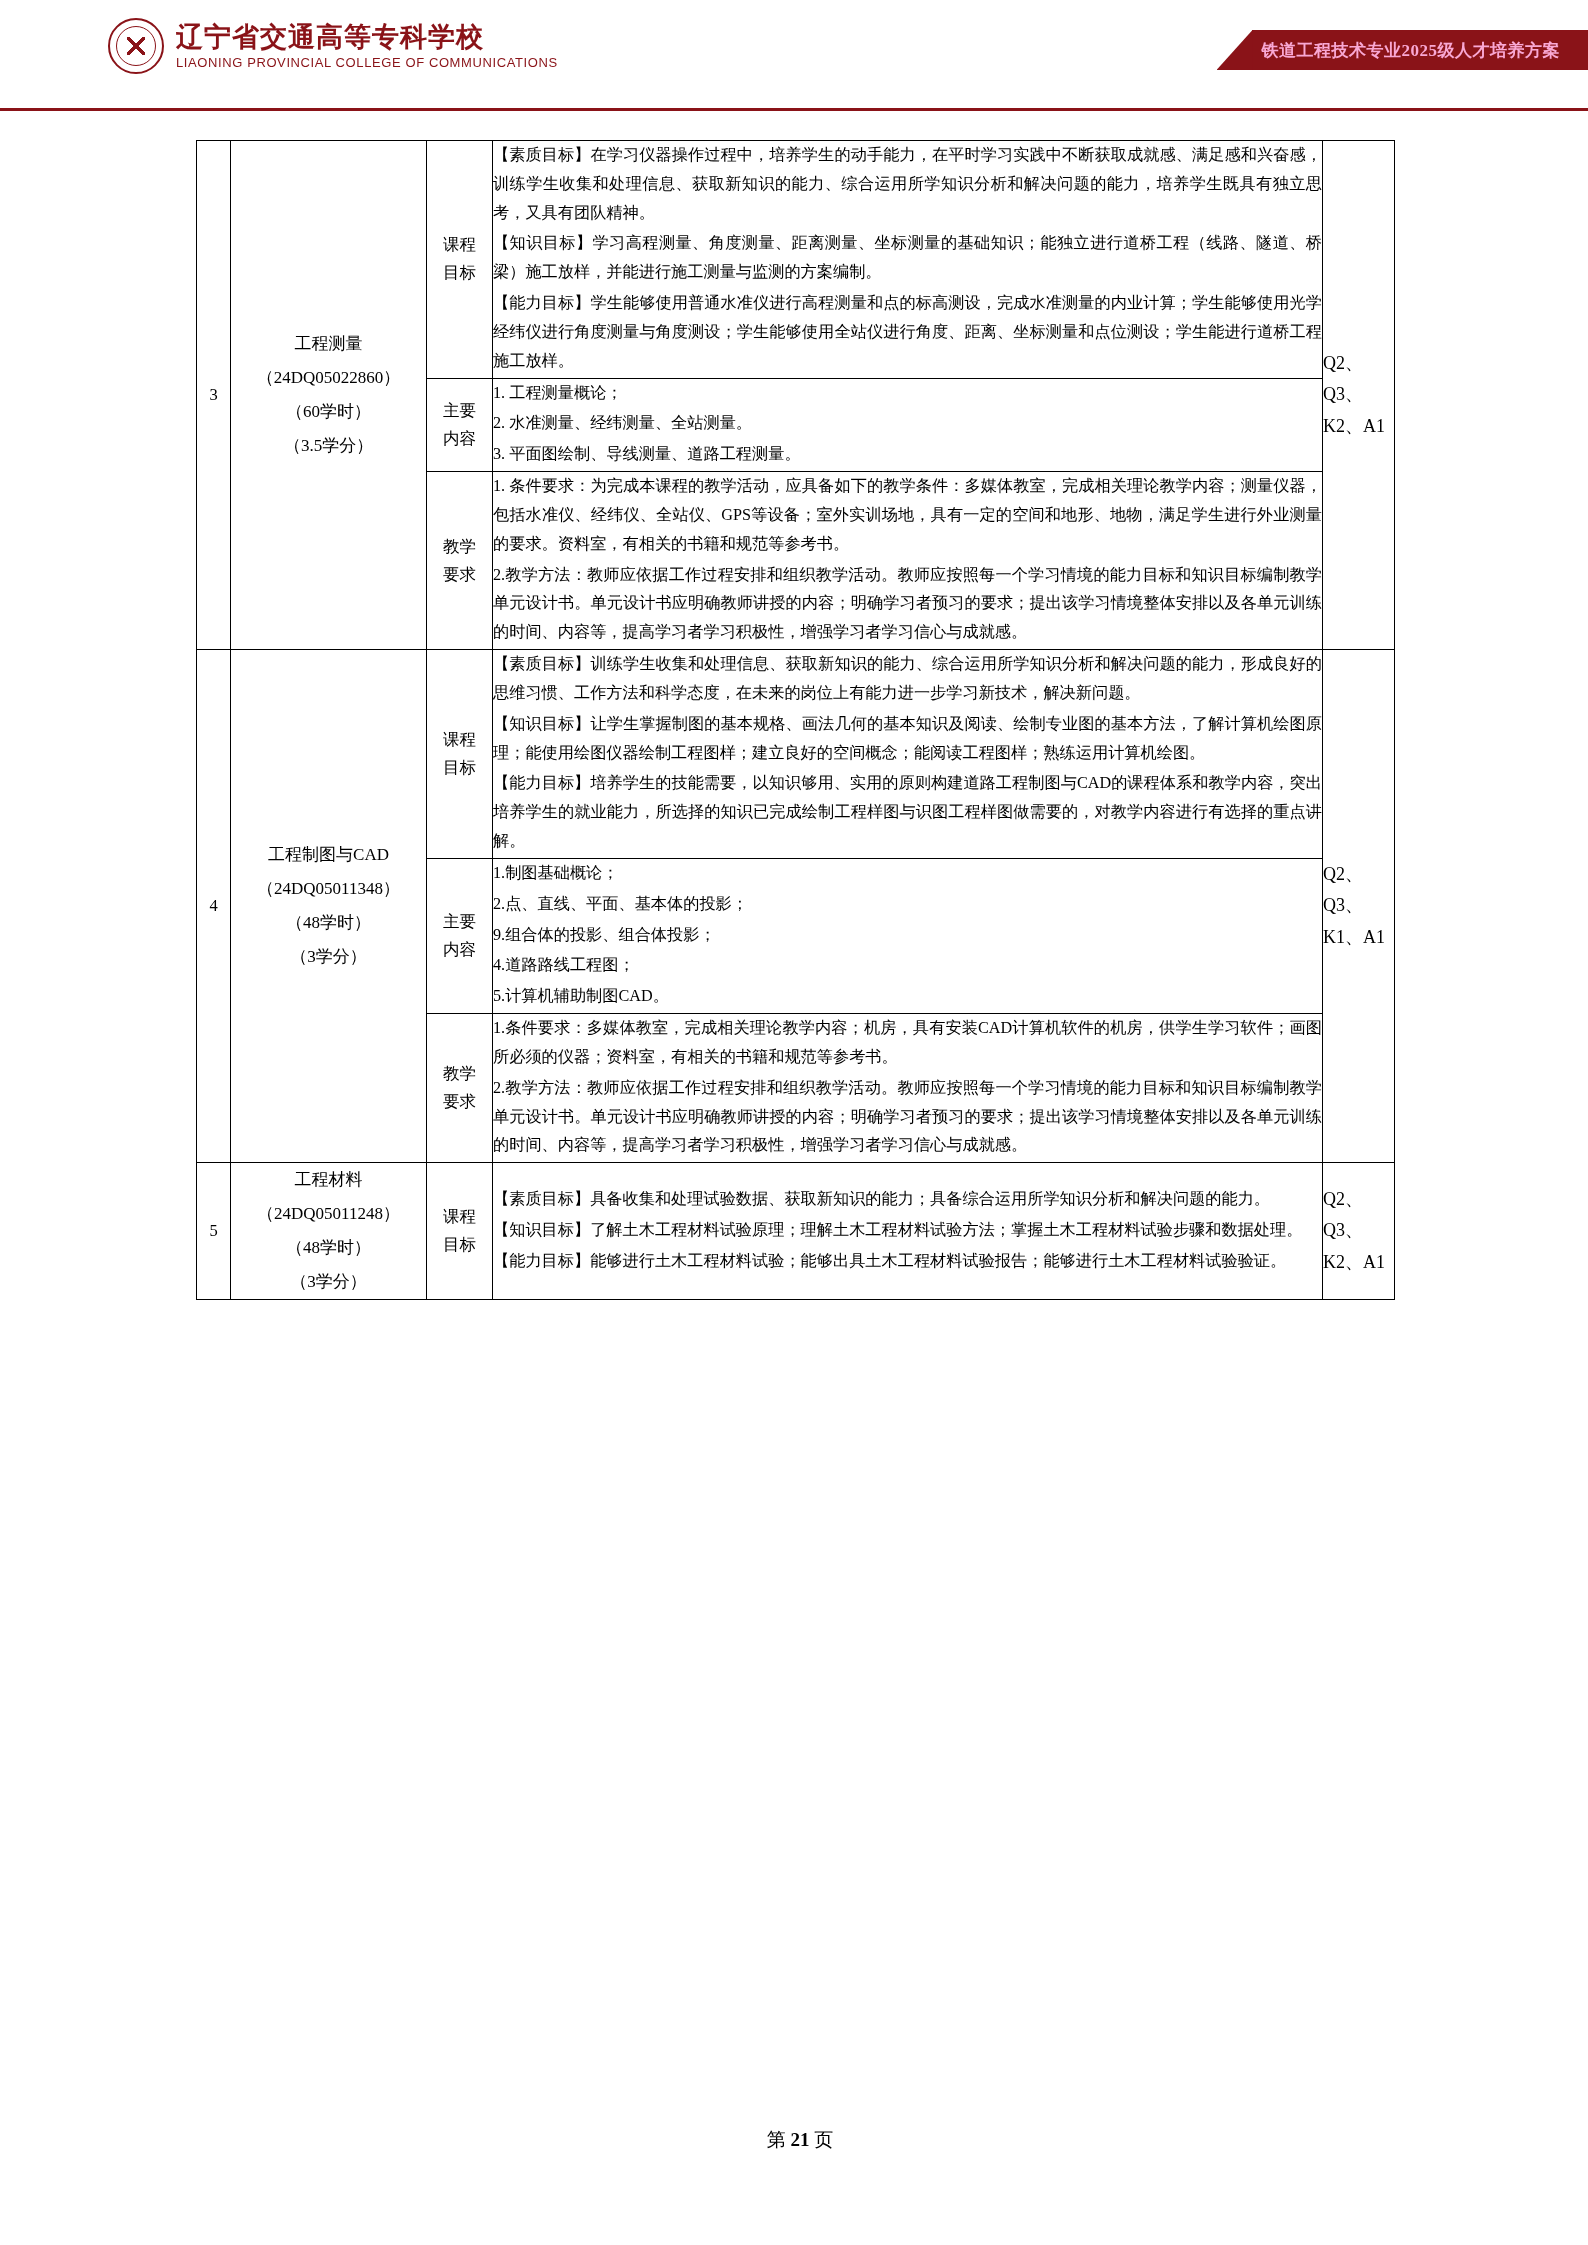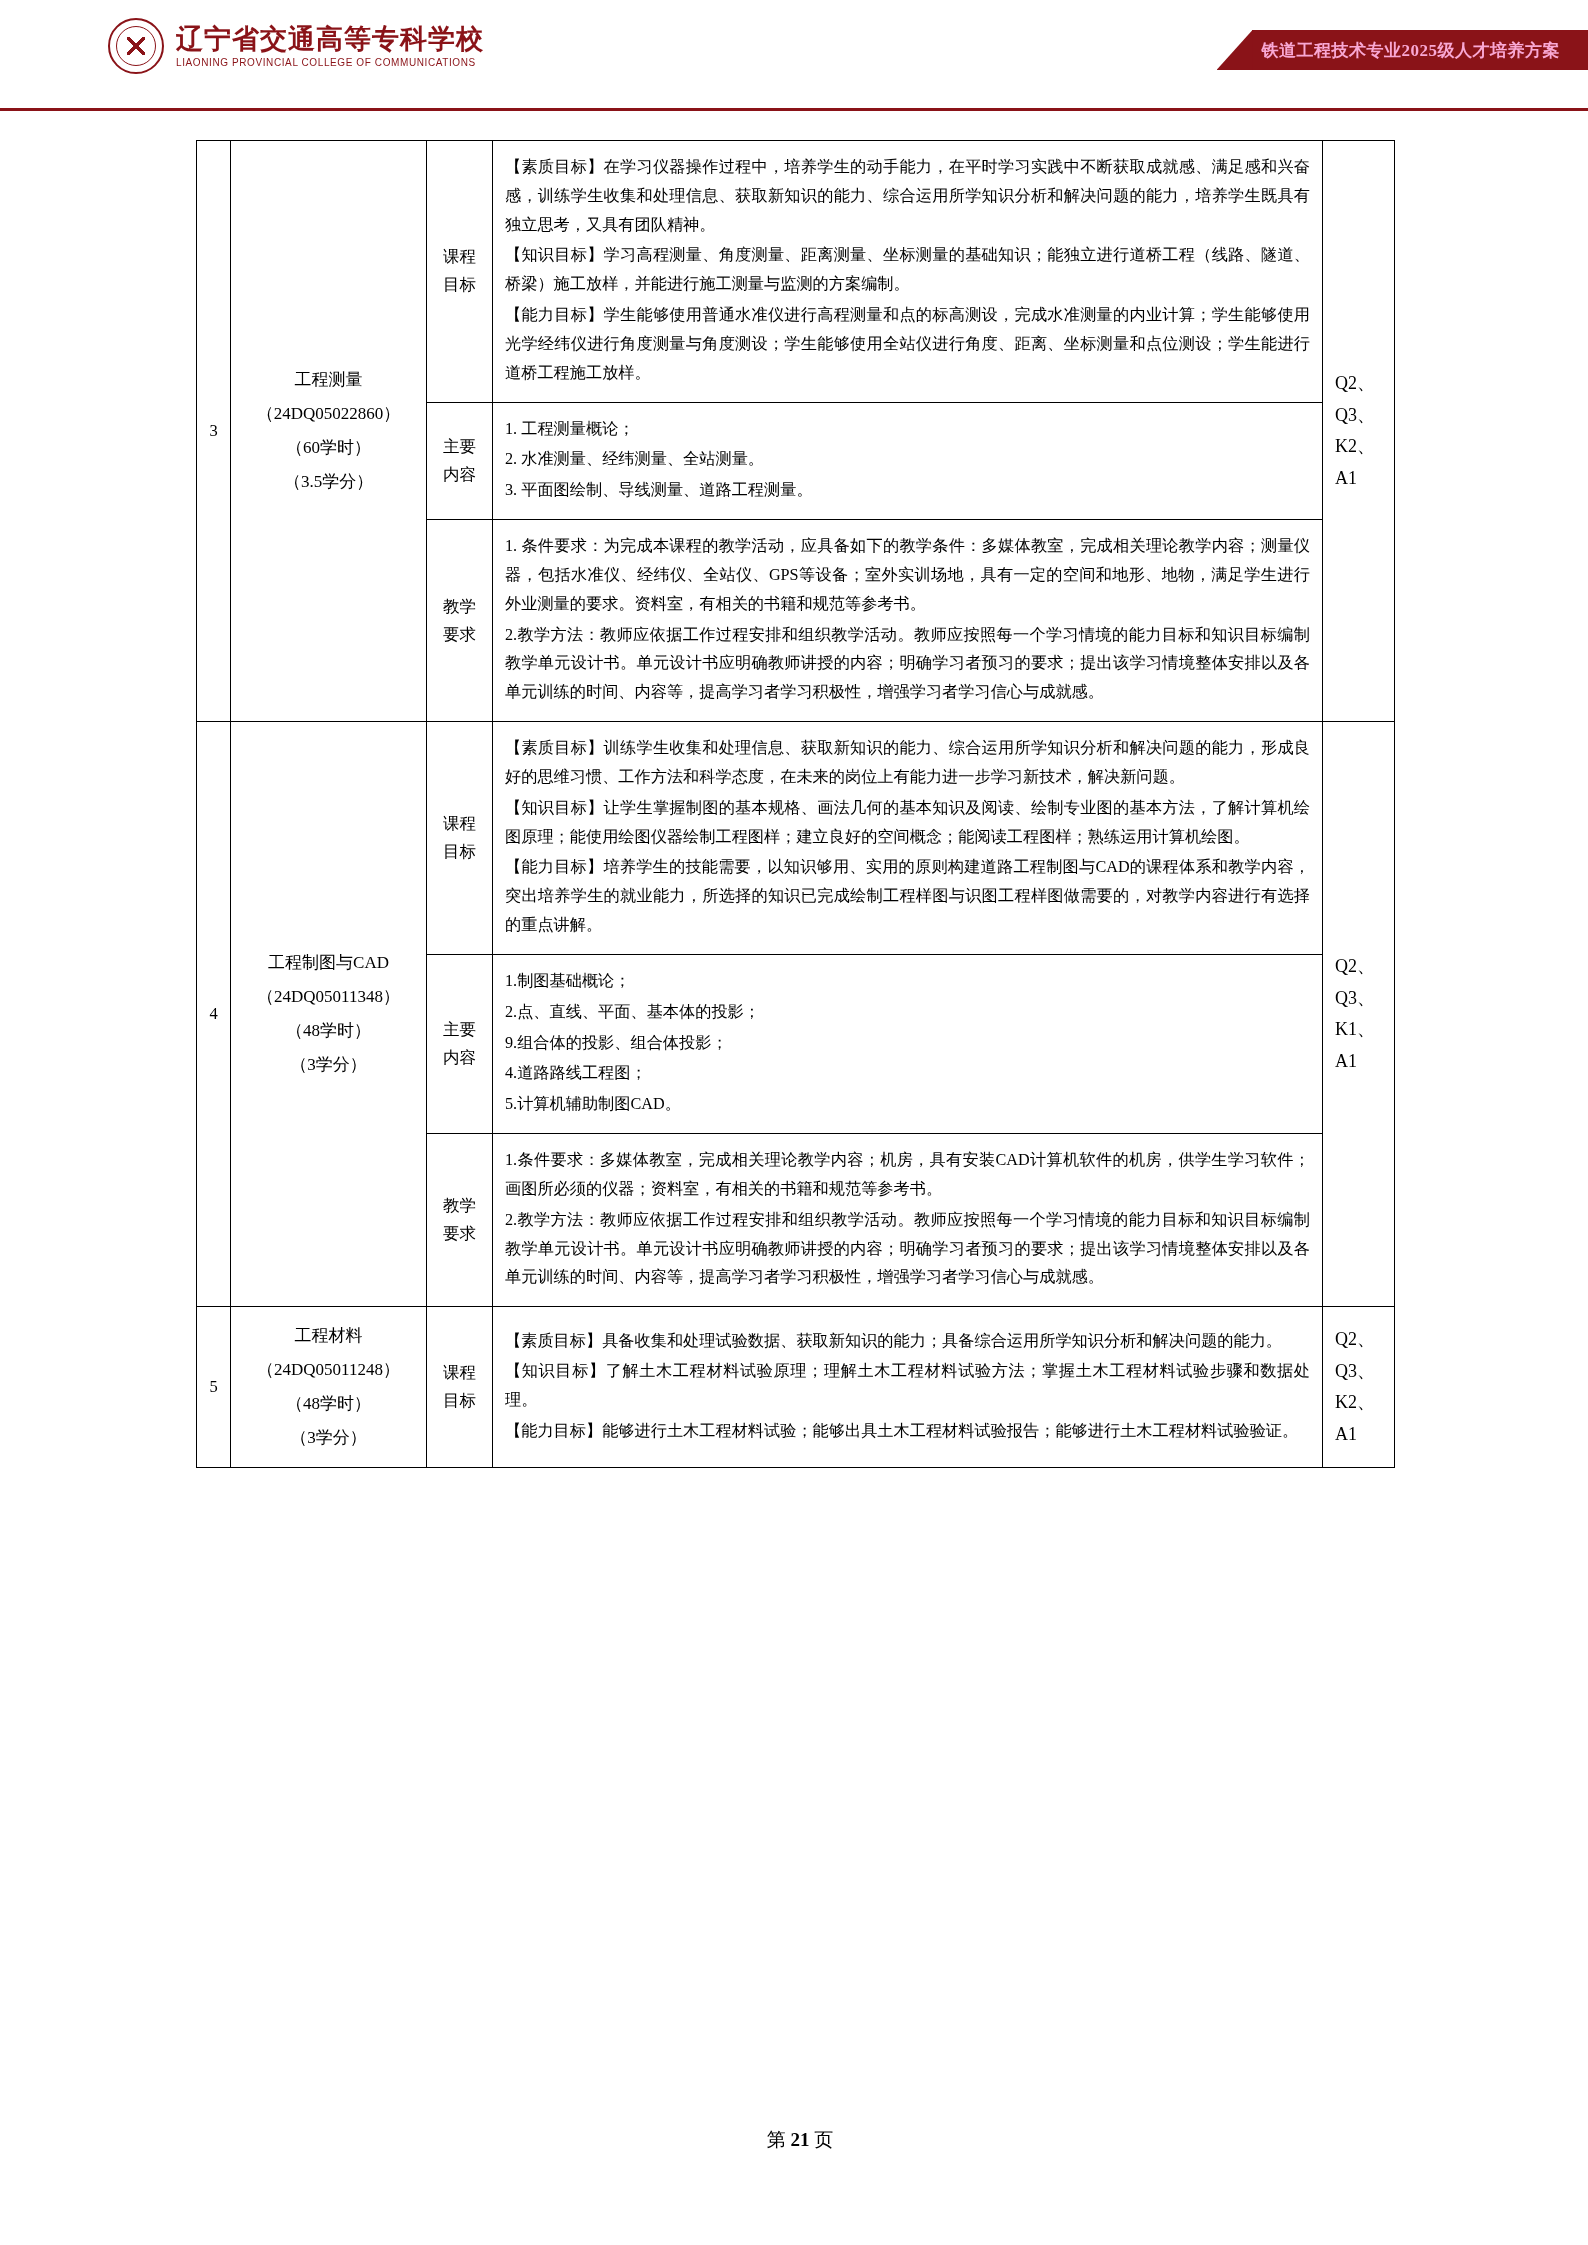--- a/index.html
+++ b/index.html
@@ -73,21 +73,21 @@
   }
   .logo-cn {
     font-size: 27px;
     letter-spacing: 1px;
     color: #8a1318;
     font-weight: bold;
     font-family: "Liberation Serif", serif;
     line-height: 1.15;
   }
   .logo-en {
-    font-size: 10px;
+    font-size: 13px;
     color: #8a1318;
     letter-spacing: 0.6px;
     font-family: "Liberation Sans", sans-serif;
     margin-top: 2px;
   }
   .header-banner {
     position: absolute;
     right: 0;
     top: 30px;
     height: 40px;
@@ -120,21 +120,21 @@
     width: 1198px;
   }
   table.ct {
     border-collapse: collapse;
     width: 100%;
     table-layout: fixed;
   }
   table.ct td {
     border: 1px solid #000;
     vertical-align: middle;
-    padding: 12px;
+    padding: 0;
   }
   .col-no { width: 34px; }
   .col-course { width: 196px; }
   .col-label { width: 66px; }
   .col-content { width: 830px; }
   .col-code { width: 72px; }
 
   .cell-center {
     text-align: center;
     font-size: 16.5px;

